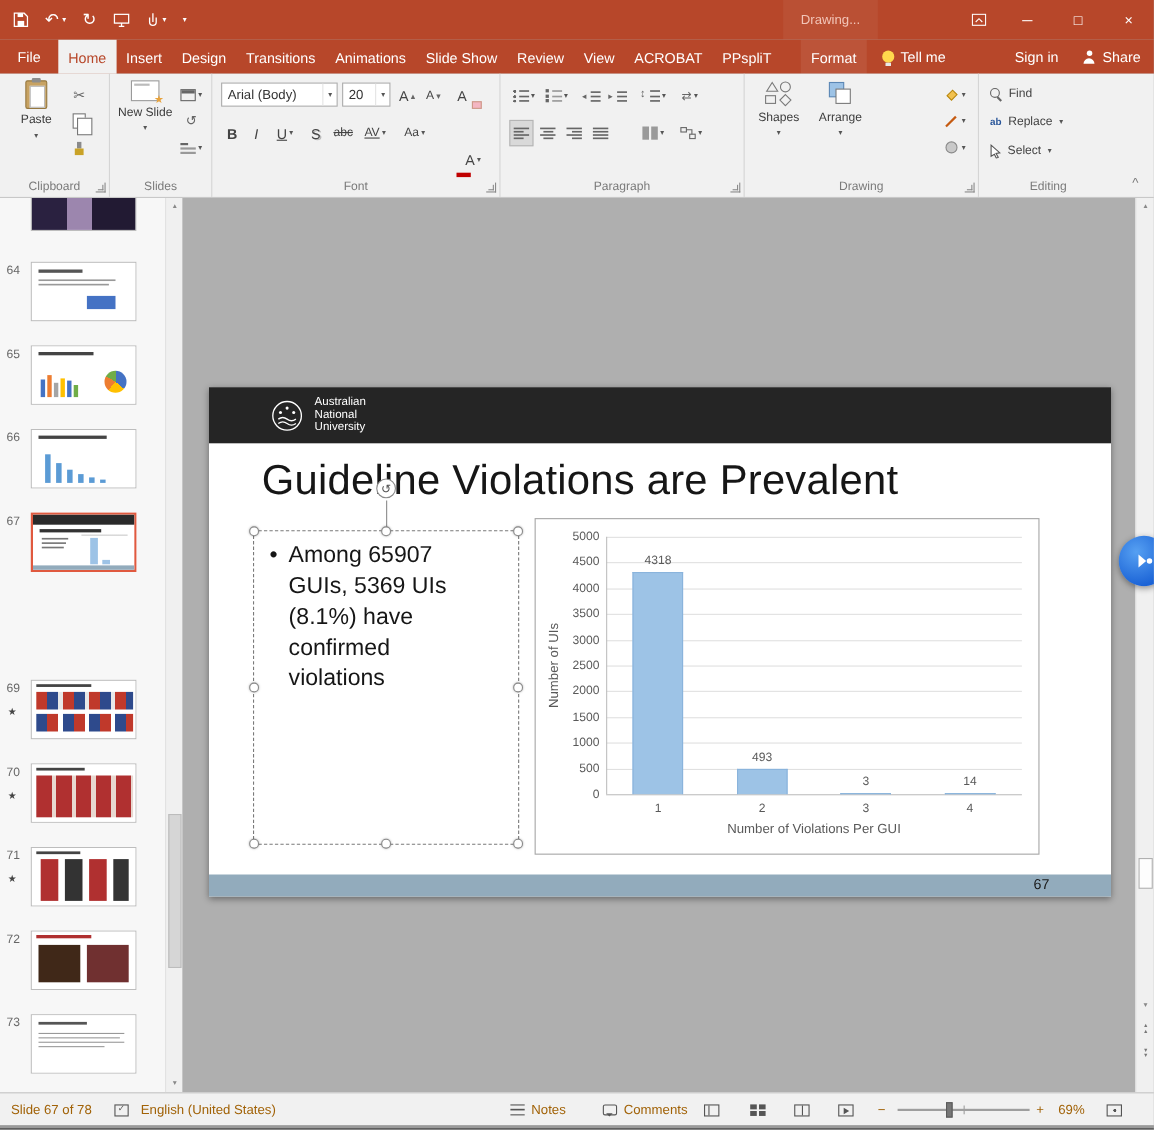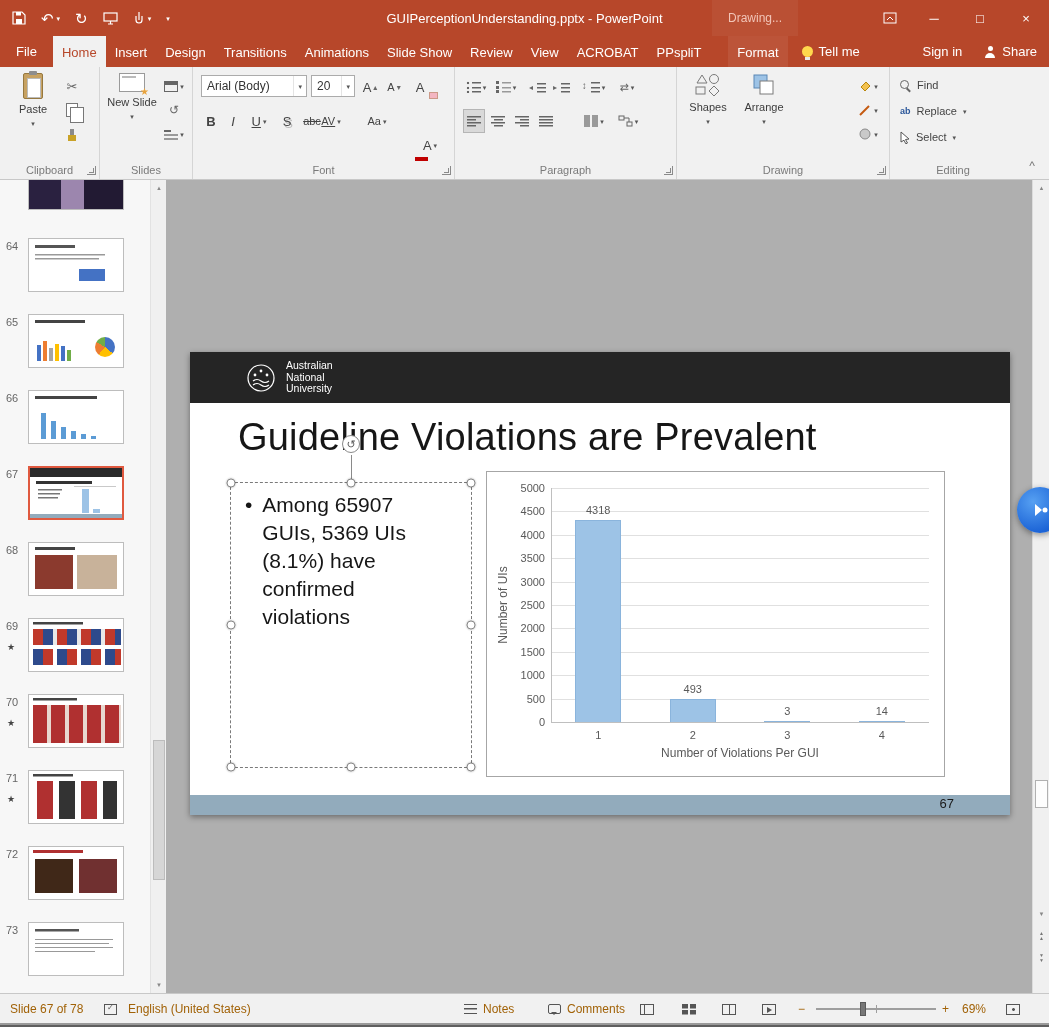--- a/index.html
+++ b/index.html
@@ -225,21 +225,20 @@
       <span class="qbtn">
         <svg width="12" height="14" viewBox="0 0 12 14">
             <path d="M6 1 v8 M3 5 v4 a3 3 0 0 0 6 0 v-4" stroke="#fff" stroke-width="1.2" fill="none"></path>
           </svg>
         <span class="caret">▾</span>
       </span>
       <span class="qbtn">
           <span class="caret">▾</span>
         </span>
     </div>
-    <div class="title-text">GUIPerceptionUnderstanding.pptx - PowerPoint</div>
     <div class="context-hint">Drawing...</div>
     <div class="win-controls">
       <div class="win-btn opts">
         <svg width="14" height="12" viewBox="0 0 14 12">
             <rect x="1" y="1" width="12" height="10" fill="none" stroke="#fff"></rect>
             <path d="M4 8 L7 5 L10 8" stroke="#fff" fill="none"></path>
           </svg>
       </div>
       <div class="win-btn">─</div>
       <div class="win-btn">□</div>
@@ -345,21 +344,21 @@
       <div class="rbtn" style="left:52px;top:42px;width:28px;">
           <span class="glyphbtn g-underline">U</span>
           <span class="caret">▾</span>
         </div>
       <div class="rbtn" style="left:84px;top:42px;width:20px;">
           <span class="glyphbtn g-shadow">S</span>
         </div>
       <div class="rbtn" style="left:106px;top:42px;width:26px;">
           <span class="glyphbtn g-strike">abc</span>
         </div>
-      <div class="rbtn" style="left:123px;top:42px;width:30px;">
+      <div class="rbtn" style="left:133px;top:42px;width:30px;">
           <span class="glyphbtn g-small g-underline">AV</span>
           <span class="caret">▾</span>
         </div>
       <div class="rbtn" style="left:170px;top:42px;width:28px;">
           <span class="glyphbtn g-small">Aa</span>
           <span class="caret">▾</span>
         </div>
       <div class="rbtn fontcolor" style="left:222px;top:42px;width:30px;">
           <span class="glyphbtn">A</span>
           <span class="caret">▾</span>
@@ -512,26 +511,20 @@
       <div class="thumb-item" style="top: 210px;">
         <div class="thumb-num">66</div>
         <div class="thumb-box">
           <div class="mini k-bar-chart"></div>
         </div>
       </div>
       <div class="thumb-item" style="top: 286px;">
         <div class="thumb-num">67</div>
         <div class="thumb-box selected">
           <div class="mini k-current"></div>
-        </div>
-      </div>
-      <div class="thumb-item" style="top: 362px;">
-        <div class="thumb-num">68</div>
-        <div class="thumb-box">
-          <div class="mini k-images-red"></div>
         </div>
       </div>
       <div class="thumb-item" style="top: 438px;">
         <div class="thumb-num">69</div>
         <div class="thumb-star">★</div>
         <div class="thumb-box">
           <div class="mini k-grid-colorful"></div>
         </div>
       </div>
       <div class="thumb-item" style="top: 514px;">

